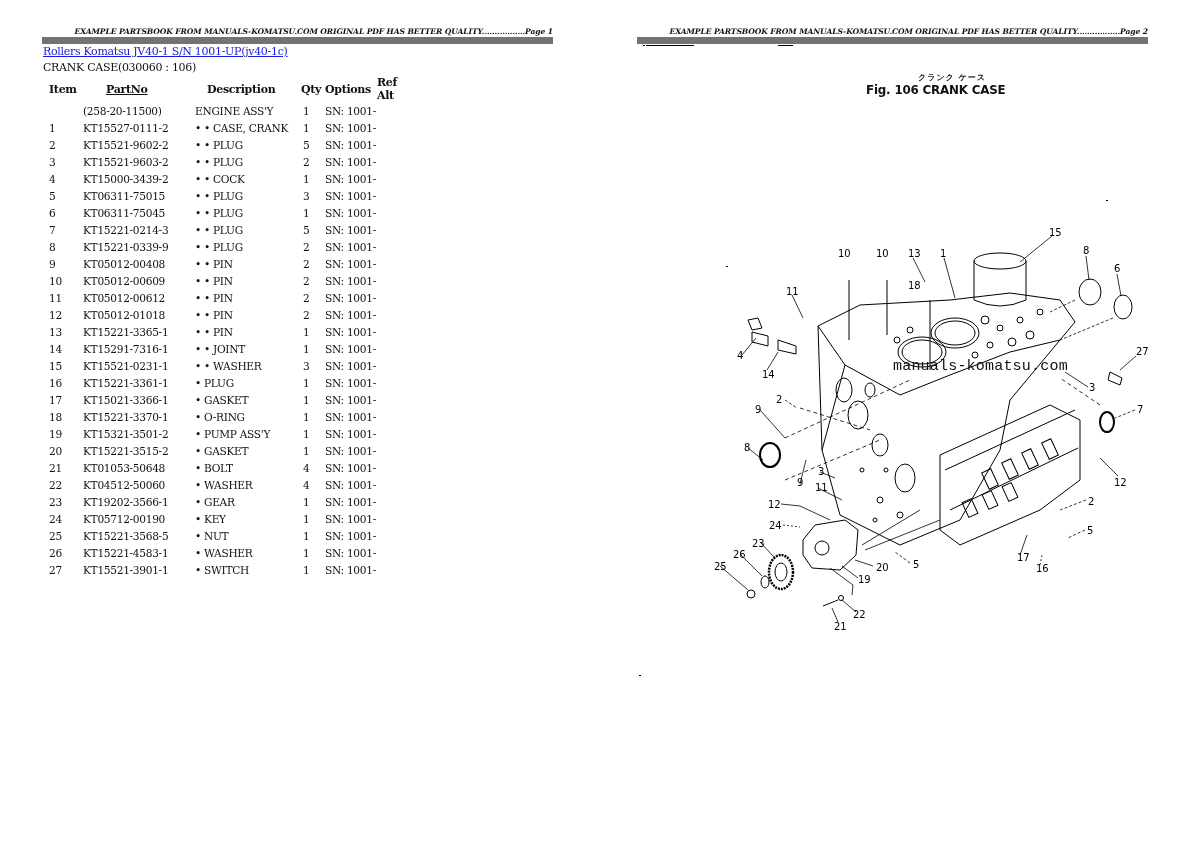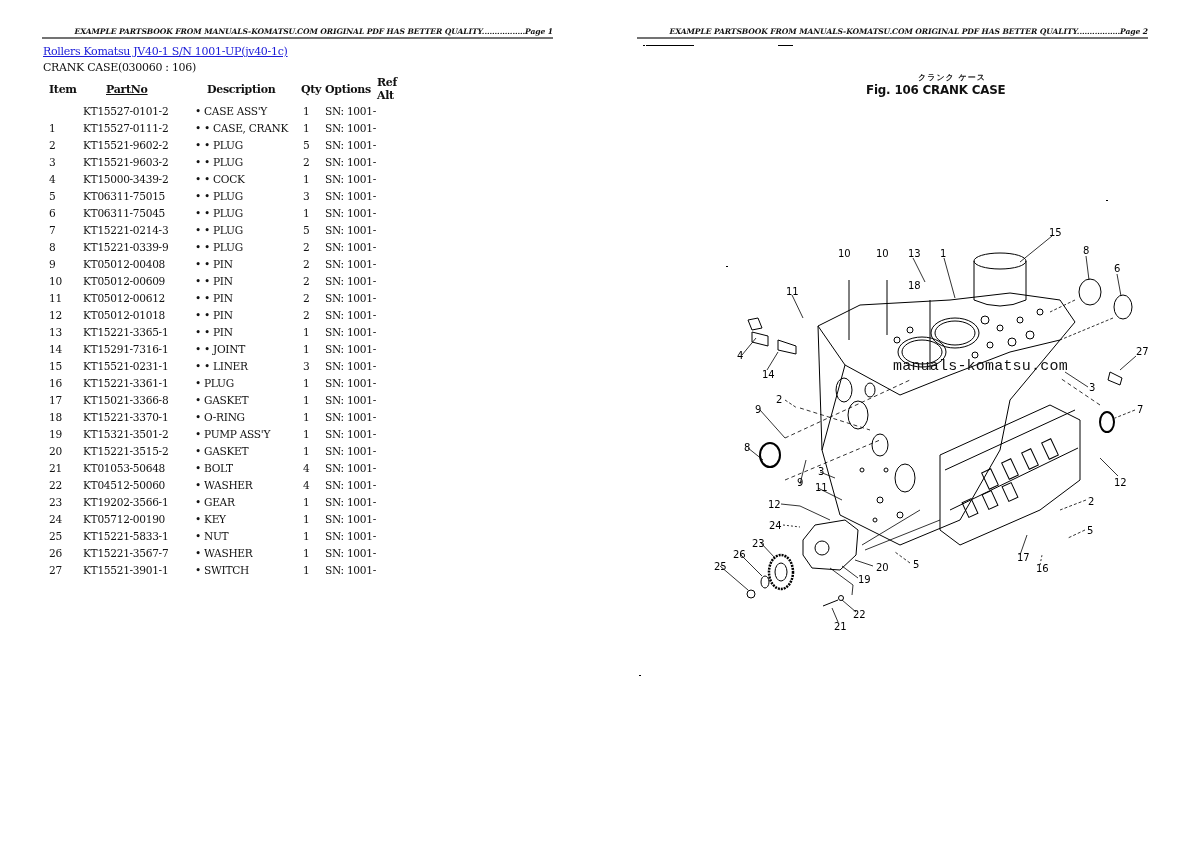--- a/index.html
+++ b/index.html
@@ -1,18 +1,18 @@
 <!DOCTYPE html>
 <html><head>
 <meta charset="utf-8">
 <style>
   html, body { margin: 0; padding: 0; background: #ffffff; }
   body { width: 1190px; height: 842px; position: relative; overflow: hidden;
          font-family: "DejaVu Serif", "Liberation Serif", serif; color: #111; }
-  .page-header { position: absolute; top: 27px; height: 10px; border-bottom: 2px solid #737373;
+  .page-header { position: absolute; top: 27px; height: 10px; border-bottom: 7px solid #737373;
          font-family: "DejaVu Serif", serif; font-style: italic; font-weight: bold;
          font-size: 7.6px; text-align: right; line-height: 9px; letter-spacing: -0.1px; }
   #hdr-left { left: 42px; width: 511px; }
   #hdr-right { left: 637px; width: 511px; }
   .doc-link { position: absolute; left: 43px; top: 45px; font-size: 11px; color: #1a1ad8;
          text-decoration: underline; letter-spacing: -0.3px; }
   .section-title { position: absolute; left: 43px; top: 61px; font-size: 11px; letter-spacing: -0.3px; }
   table.parts { position: absolute; left: 43px; top: 76px; border-collapse: collapse;
          font-size: 10.6px; letter-spacing: -0.3px; }
   table.parts th { font-weight: bold; text-align: left; padding: 0; height: 17px; font-size: 11px; }
@@ -53,22 +53,22 @@
       <th class="c-part">PartNo</th>
       <th class="c-desc">Description</th>
       <th class="c-qty">Qty</th>
       <th class="c-opt">Options</th>
       <th class="c-ref">Ref Alt</th>
     </tr>
   </thead>
   <tbody id="parts-body">
       <tr>
         <td class="c-item"></td>
-        <td class="c-part">KT15527-0101-2</td>
-        <td class="c-desc">• CASE ASS'Y</td>
+        <td class="c-part">(258-20-11500)</td>
+        <td class="c-desc">ENGINE ASS'Y</td>
         <td class="c-qty">1</td>
         <td class="c-opt">SN: 1001-</td>
         <td class="c-ref"></td>
       </tr>
       <tr>
         <td class="c-item">1</td>
         <td class="c-part">KT15527-0111-2</td>
         <td class="c-desc">• • CASE, CRANK</td>
         <td class="c-qty">1</td>
         <td class="c-opt">SN: 1001-</td>
@@ -174,36 +174,36 @@
         <td class="c-item">14</td>
         <td class="c-part">KT15291-7316-1</td>
         <td class="c-desc">• • JOINT</td>
         <td class="c-qty">1</td>
         <td class="c-opt">SN: 1001-</td>
         <td class="c-ref"></td>
       </tr>
       <tr>
         <td class="c-item">15</td>
         <td class="c-part">KT15521-0231-1</td>
-        <td class="c-desc">• • LINER</td>
+        <td class="c-desc">• • WASHER</td>
         <td class="c-qty">3</td>
         <td class="c-opt">SN: 1001-</td>
         <td class="c-ref"></td>
       </tr>
       <tr>
         <td class="c-item">16</td>
         <td class="c-part">KT15221-3361-1</td>
         <td class="c-desc">• PLUG</td>
         <td class="c-qty">1</td>
         <td class="c-opt">SN: 1001-</td>
         <td class="c-ref"></td>
       </tr>
       <tr>
         <td class="c-item">17</td>
-        <td class="c-part">KT15021-3366-8</td>
+        <td class="c-part">KT15021-3366-1</td>
         <td class="c-desc">• GASKET</td>
         <td class="c-qty">1</td>
         <td class="c-opt">SN: 1001-</td>
         <td class="c-ref"></td>
       </tr>
       <tr>
         <td class="c-item">18</td>
         <td class="c-part">KT15221-3370-1</td>
         <td class="c-desc">• O-RING</td>
         <td class="c-qty">1</td>
@@ -253,29 +253,29 @@
       <tr>
         <td class="c-item">24</td>
         <td class="c-part">KT05712-00190</td>
         <td class="c-desc">• KEY</td>
         <td class="c-qty">1</td>
         <td class="c-opt">SN: 1001-</td>
         <td class="c-ref"></td>
       </tr>
       <tr>
         <td class="c-item">25</td>
-        <td class="c-part">KT15221-5833-1</td>
+        <td class="c-part">KT15221-3568-5</td>
         <td class="c-desc">• NUT</td>
         <td class="c-qty">1</td>
         <td class="c-opt">SN: 1001-</td>
         <td class="c-ref"></td>
       </tr>
       <tr>
         <td class="c-item">26</td>
-        <td class="c-part">KT15221-3567-7</td>
+        <td class="c-part">KT15221-4583-1</td>
         <td class="c-desc">• WASHER</td>
         <td class="c-qty">1</td>
         <td class="c-opt">SN: 1001-</td>
         <td class="c-ref"></td>
       </tr>
       <tr>
         <td class="c-item">27</td>
         <td class="c-part">KT15521-3901-1</td>
         <td class="c-desc">• SWITCH</td>
         <td class="c-qty">1</td>

